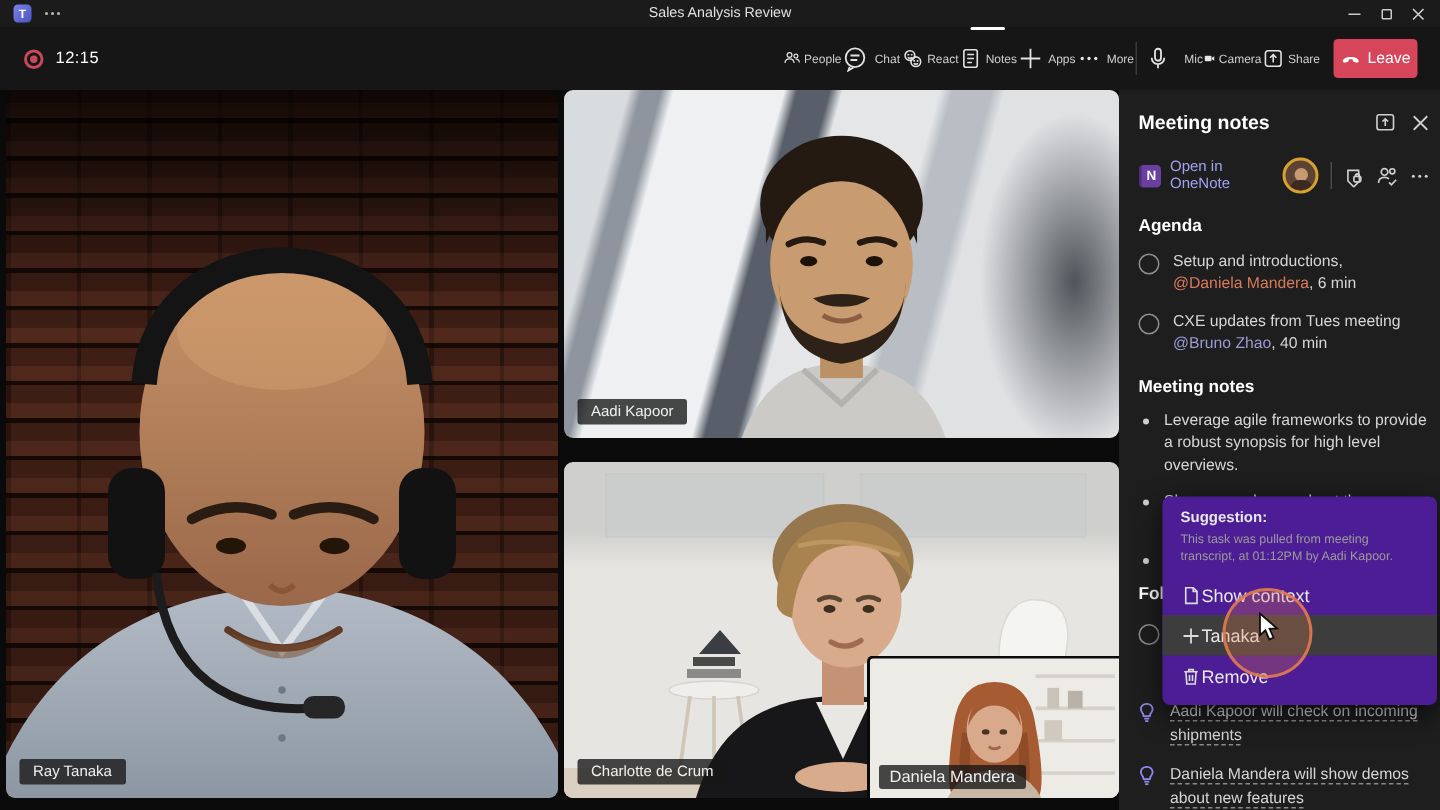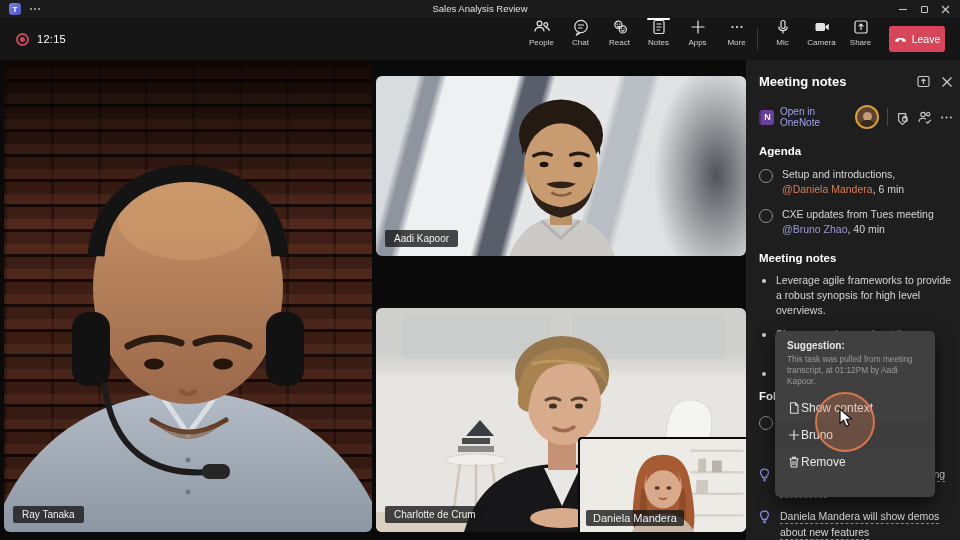--- a/index.html
+++ b/index.html
@@ -27,46 +27,46 @@
   
   .toolbar { position:absolute; top:18px; left:0; width:960px; height:42px;
     background:#161616; }
   .rec-group { position:absolute; left:16px; top:0; height:42px; display:flex;
     align-items:center; gap:8px; }
   .rec-ring { width:13px; height:13px; border-radius:50%; border:2px solid #c8495c;
     display:flex; align-items:center; justify-content:center; }
   .rec-ring i { width:5px; height:5px; border-radius:50%; background:#c8495c; }
   .rec-time { font-size:11px; color:#fff; letter-spacing:.3px; }
   .tools { position:absolute; left:522px; top:0; height:42px; display:flex; align-items:flex-start; }
-  .tbtn { position:relative; width:39px; height:42px; display:flex; flex-direction:column;
-    align-items:center; justify-content:flex-start; gap:2px; color:#d9d9d9; }
+  .tbtn { position:relative; width:39px; height:42px; display:flex; flex-direction:row;
+    align-items:center; justify-content:space-between; gap:2px; color:#d9d9d9; }
   .tbtn svg { display:block; }
   .tbtn .lbl { font-size:8px; color:#cfcfcf; }
   .active-bar { position:absolute; top:0; left:8px; right:8px; height:2px;
     background:#fff; border-radius:1px; }
   .group-div { position:absolute; left:757px; top:10px; width:1px; height:22px; background:#3a3a3a; }
   .av-tools { position:absolute; left:763px; top:0; height:42px; display:flex; }
   .leave-btn { position:absolute; right:15px; top:8px; width:56px; height:26px;
     border-radius:3px; background:#d6455a; color:#fff; display:flex; align-items:center;
     justify-content:center; gap:5px; font-size:10.5px; }
 
   
   .stage { position:absolute; top:60px; left:0; width:746px; height:480px; background:#0a0a0a; }
   .tile { position:absolute; border-radius:6px; overflow:hidden; }
   .tile svg { position:absolute; left:0; top:0; width:100%; height:100%; }
   .tile-ray { left:4px; top:0; width:368px; height:472px;
     background-color:#52291d;
     background-image:
       linear-gradient(180deg, rgba(0,0,0,.8), rgba(0,0,0,.18) 34%, rgba(0,0,0,.3) 85%),
       repeating-linear-gradient(0deg, rgba(18,7,3,.85) 0 3px, rgba(122,62,42,.4) 3px 13px, rgba(60,26,16,.25) 13px 25px),
       repeating-linear-gradient(90deg, rgba(25,10,5,.55) 0 3px, transparent 3px 47px); }
-  .tile-aadi { left:376px; top:0; width:370px; height:180px;
+  .tile-aadi { left:376px; top:0; width:370px; height:232px;
     background:
       radial-gradient(90px 160px at 92% 55%, rgba(45,48,55,.8), rgba(45,48,55,0) 70%),
-      linear-gradient(105deg, #d9dcdf 0 10%, #8e959e 12% 15%, #eef0f1 17% 34%, #585f6a 36% 41%, #e4e6e8 43% 58%, #b9bec4 60% 66%, #dfe1e3 68% 100%); margin-top: 16px; }
+      linear-gradient(105deg, #d9dcdf 0 10%, #8e959e 12% 15%, #eef0f1 17% 34%, #585f6a 36% 41%, #e4e6e8 43% 58%, #b9bec4 60% 66%, #dfe1e3 68% 100%); }
   .tile-charlotte { left:376px; top:248px; width:370px; height:224px;
     background:linear-gradient(180deg,#cfcfcd 0 20%, #e6e5e2 32% 100%); }
   .tile-pip { right:0; bottom:0; width:168px; height:95px; position:absolute;
     background:#edebe6; border-left:2px solid #0a0a0a; border-top:2px solid #0a0a0a;
     border-radius:4px 0 0 0; overflow:hidden; }
   .name-tag { position:absolute; left:9px; bottom:9px; background:rgba(22,22,22,.78);
     color:#f0f0f0; font-size:10px; padding:3px 9px; border-radius:2px; z-index:5; white-space:nowrap; }
   .name-tag.pip { left:6px; bottom:6px; padding:2px 7px; font-size:11px; }
 
   
@@ -98,22 +98,22 @@
   .note-li .dot { width:4px; height:4px; border-radius:50%; background:#cfcfcf;
     flex:none; margin-top:6px; }
   .note-li .nt { margin-left:10px; font-size:10.5px; line-height:15px; color:#d6d6d6; }
   .task-row { display:flex; margin:10px 10px 0 11px; }
   .task-row svg { flex:none; margin-top:1px; }
   .task-text { margin-left:8px; font-size:10.5px; line-height:16px; color:#d6d6d6;
     text-decoration:underline; text-decoration-style:dashed; text-decoration-color:#8a8a8a;
     text-decoration-thickness:1px; text-underline-offset:3px; }
 
   
-  .popup { position:absolute; left:775px; top:331px; width:160px; background:#404040;
-    border-radius:5px; box-shadow:0 6px 18px rgba(0,0,0,.65); z-index:40; padding:9px 0 22px; }
+  .popup { position:absolute; left:775px; top:331px; width:183px; background:#4c1d95;
+    border-radius:5px; box-shadow:0 6px 18px rgba(0,0,0,.65); z-index:40; padding:9px 0 6px; }
   .pp-title { font-size:10px; font-weight:bold; color:#e6e6e6; padding:0 12px; }
   .pp-desc { font-size:8.3px; line-height:11px; color:#9b9b9b; padding:3px 12px 7px; }
   .pp-item { height:27px; display:flex; align-items:center; padding:0 12px;
     font-size:12px; color:#e8e8e8; }
   .pp-item.hl { background:#3d3d3d; }
   .pp-item svg { flex:none; }
 
   
   .cursor-halo { position:absolute; left:815px; top:392px; width:60px; height:60px;
     border-radius:50%; background:rgba(224,122,80,.28); border:2px solid rgba(224,122,80,.9);
@@ -456,21 +456,21 @@
       <svg width="14" height="14" viewBox="0 0 14 14" fill="none" stroke="#dcdcdc" stroke-width="1.1">
         <path d="M3.5 1.8 L8.5 1.8 L11 4.3 L11 12.2 L3.5 12.2 Z"></path>
           <path d="M8.5 1.8 L8.5 4.3 L11 4.3"></path>
       </svg>
       <span>Show context</span>
     </div>
     <div class="pp-item hl">
       <svg width="14" height="14" viewBox="0 0 14 14" fill="none" stroke="#dcdcdc" stroke-width="1.2">
         <path d="M7 2 L7 12 M2 7 L12 7"></path>
       </svg>
-      <span>Bruno</span>
+      <span>Tanaka</span>
     </div>
     <div class="pp-item">
       <svg width="14" height="14" viewBox="0 0 14 14" fill="none" stroke="#dcdcdc" stroke-width="1.1">
         <path d="M2.5 3.8 L11.5 3.8 M5.5 3.8 L5.5 2.4 L8.5 2.4 L8.5 3.8 M3.6 3.8 L4.2 12 L9.8 12 L10.4 3.8"></path>
         <path d="M6 6 L6 10 M8 6 L8 10"></path>
       </svg>
       <span>Remove</span>
     </div>
   </div>
 

